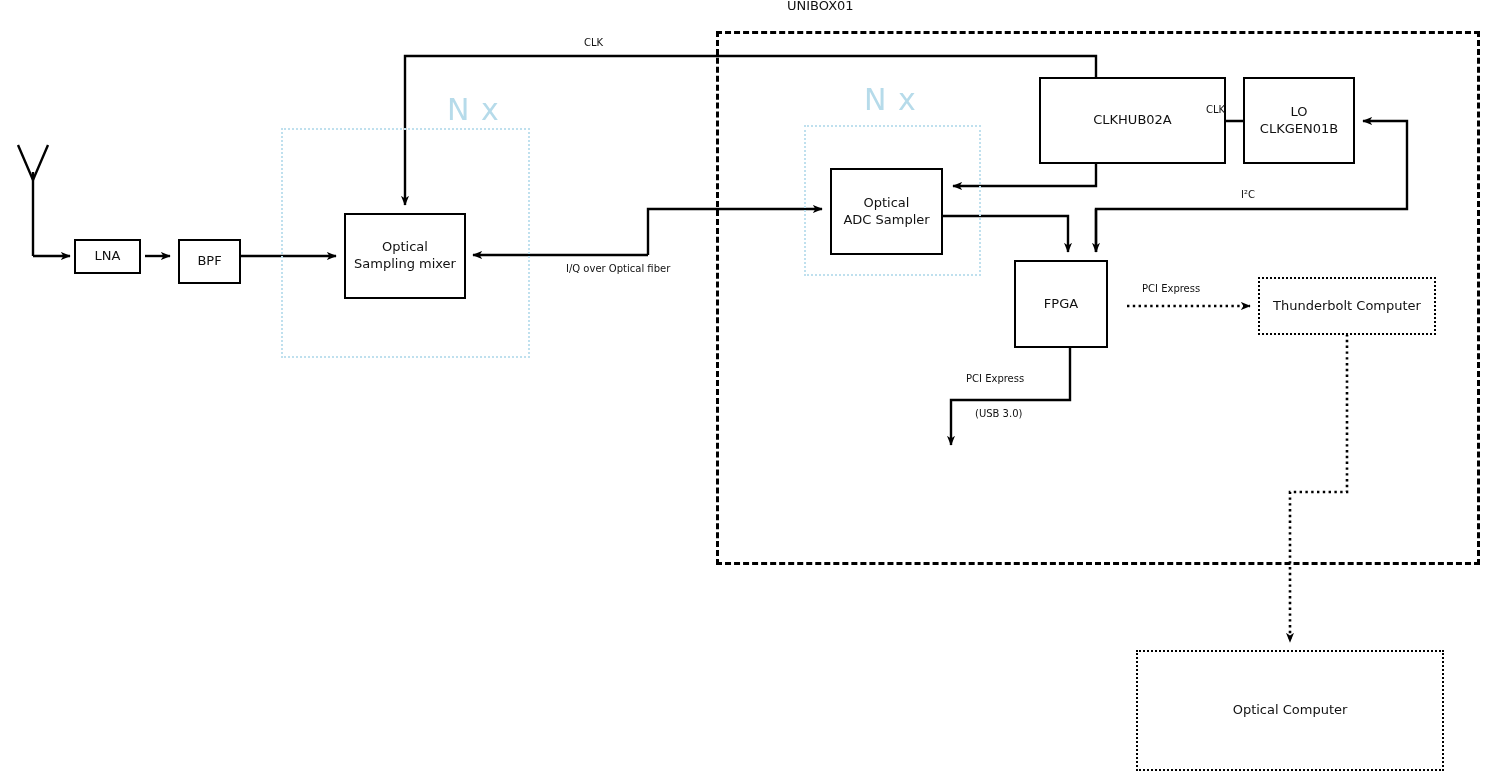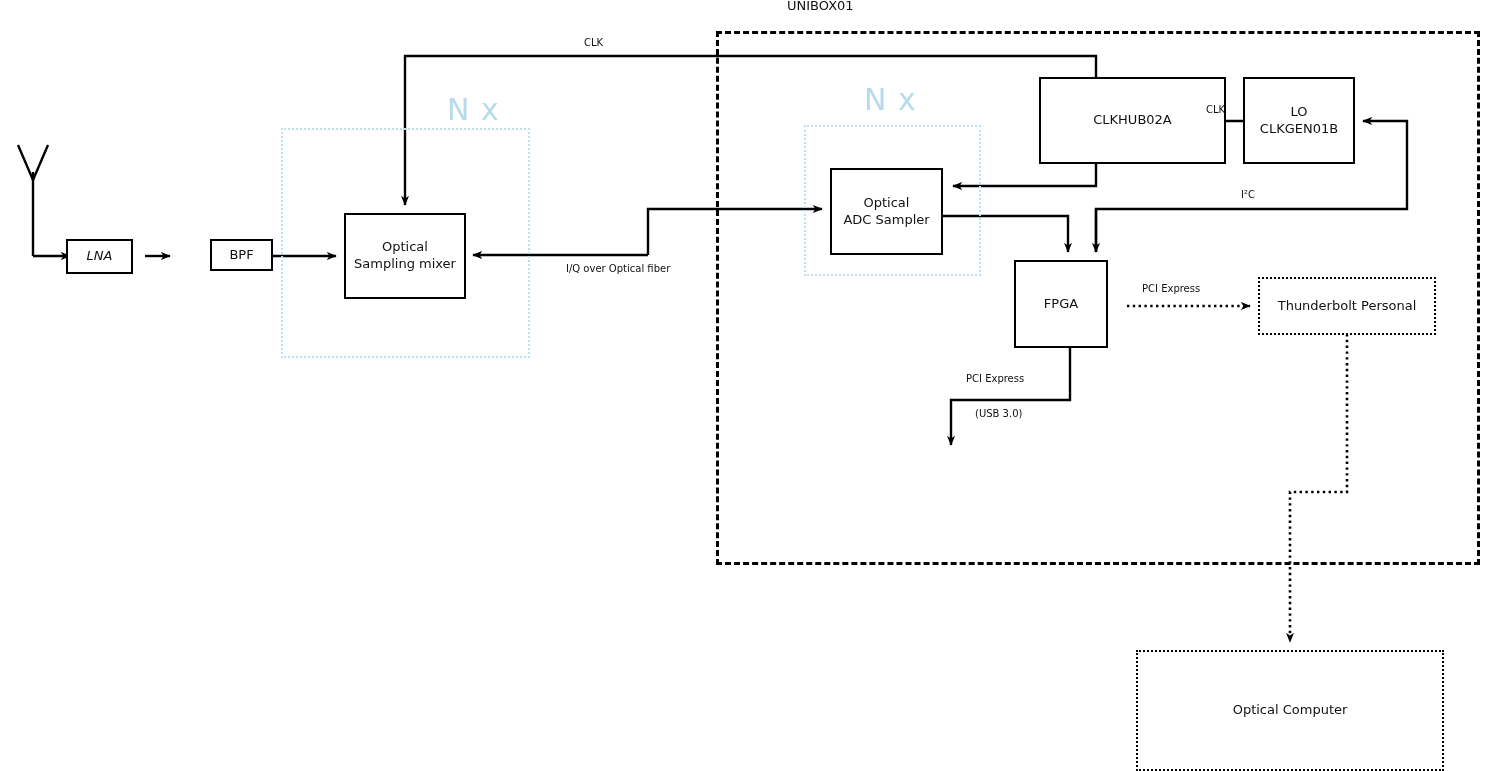--- a/index.html
+++ b/index.html
@@ -128,39 +128,39 @@
 
   <div class="enclosure" style="left:716px; top:31px; width:764px; height:534px;"></div>
   <div class="enclosure-title" style="left:787px; top:-2px;">UNIBOX01</div>
 
   <div class="grouping" style="left:281px; top:128px; width:249px; height:230px;"></div>
   <div class="nx-label" style="left:447px; top:92px;">N x</div>
 
   <div class="grouping" style="left:804px; top:125px; width:177px; height:151px;"></div>
   <div class="nx-label" style="left:864px; top:82px;">N x</div>
 
-  <div class="box" style="left:66px; top:239px; width:67px; height:35px;font-style:italic;">LNA</div>
+  <div class="box" style="left:74px; top:239px; width:67px; height:35px;">LNA</div>
 
-  <div class="box" style="left:178px; top:239px; width:63px; height:32px;margin-left:32px;">BPF</div>
+  <div class="box" style="left:178px; top:239px; width:63px; height:45px;">BPF</div>
 
   <div class="box" style="left:344px; top:213px; width:122px; height:86px;">Optical
 Sampling mixer</div>
 
   <div class="box" style="left:830px; top:168px; width:113px; height:87px;">Optical
 ADC Sampler</div>
 
   <div class="box" style="left:1003px; top:77px; width:187px; height:87px;margin-left:36px;">CLKHUB02A</div>
 
   <div class="box" style="left:1243px; top:77px; width:112px; height:87px;">LO
 CLKGEN01B</div>
 
   <div class="box" style="left:1014px; top:260px; width:94px; height:88px;">FPGA</div>
 
 
-  <div class="box dotted" style="left:1258px; top:277px; width:178px; height:58px;">Thunderbolt Personal</div>
+  <div class="box dotted" style="left:1258px; top:277px; width:178px; height:58px;">Thunderbolt Computer</div>
 
   <div class="box dotted" style="left:1136px; top:650px; width:308px; height:121px;">Optical Computer</div>
 
   <div class="caption" style="left:584px; top:37px;">CLK</div>
 
   <div class="caption" style="left:1206px; top:104px;">CLK</div>
 
   <div class="caption" style="left:566px; top:263px;">I/Q over Optical fiber</div>
 
   <div class="caption" style="left:1241px; top:189px;">I²C</div>

